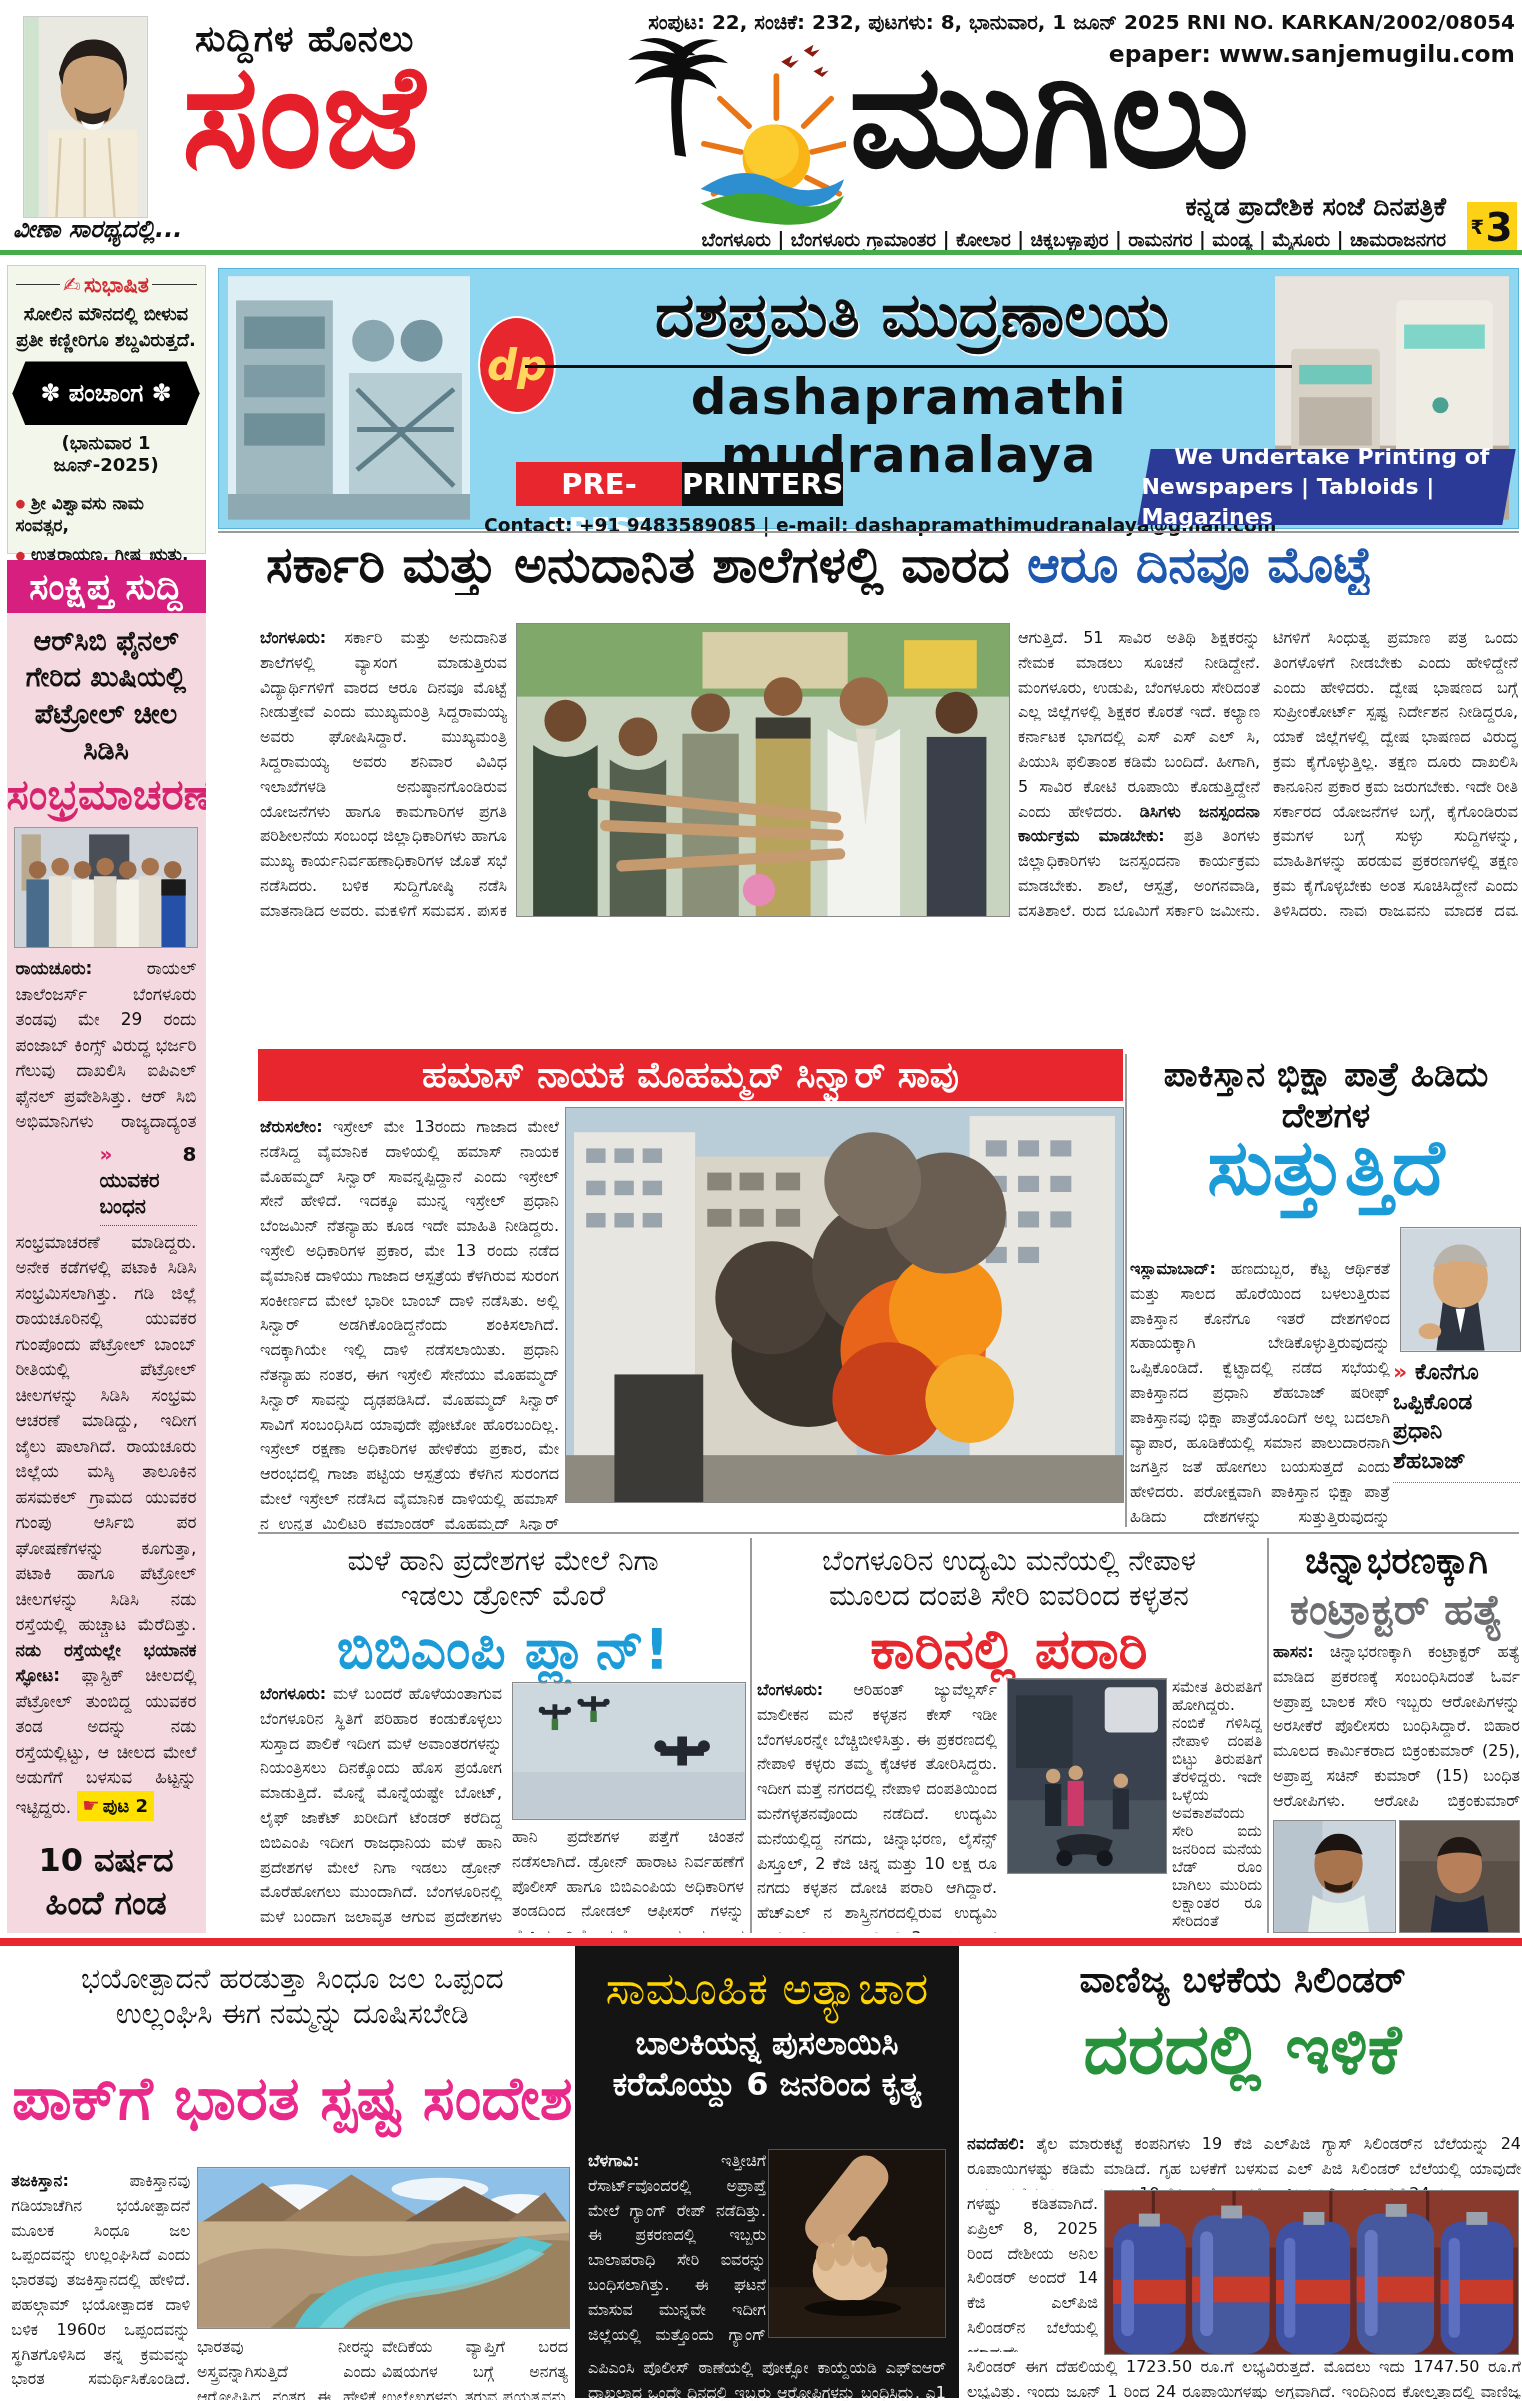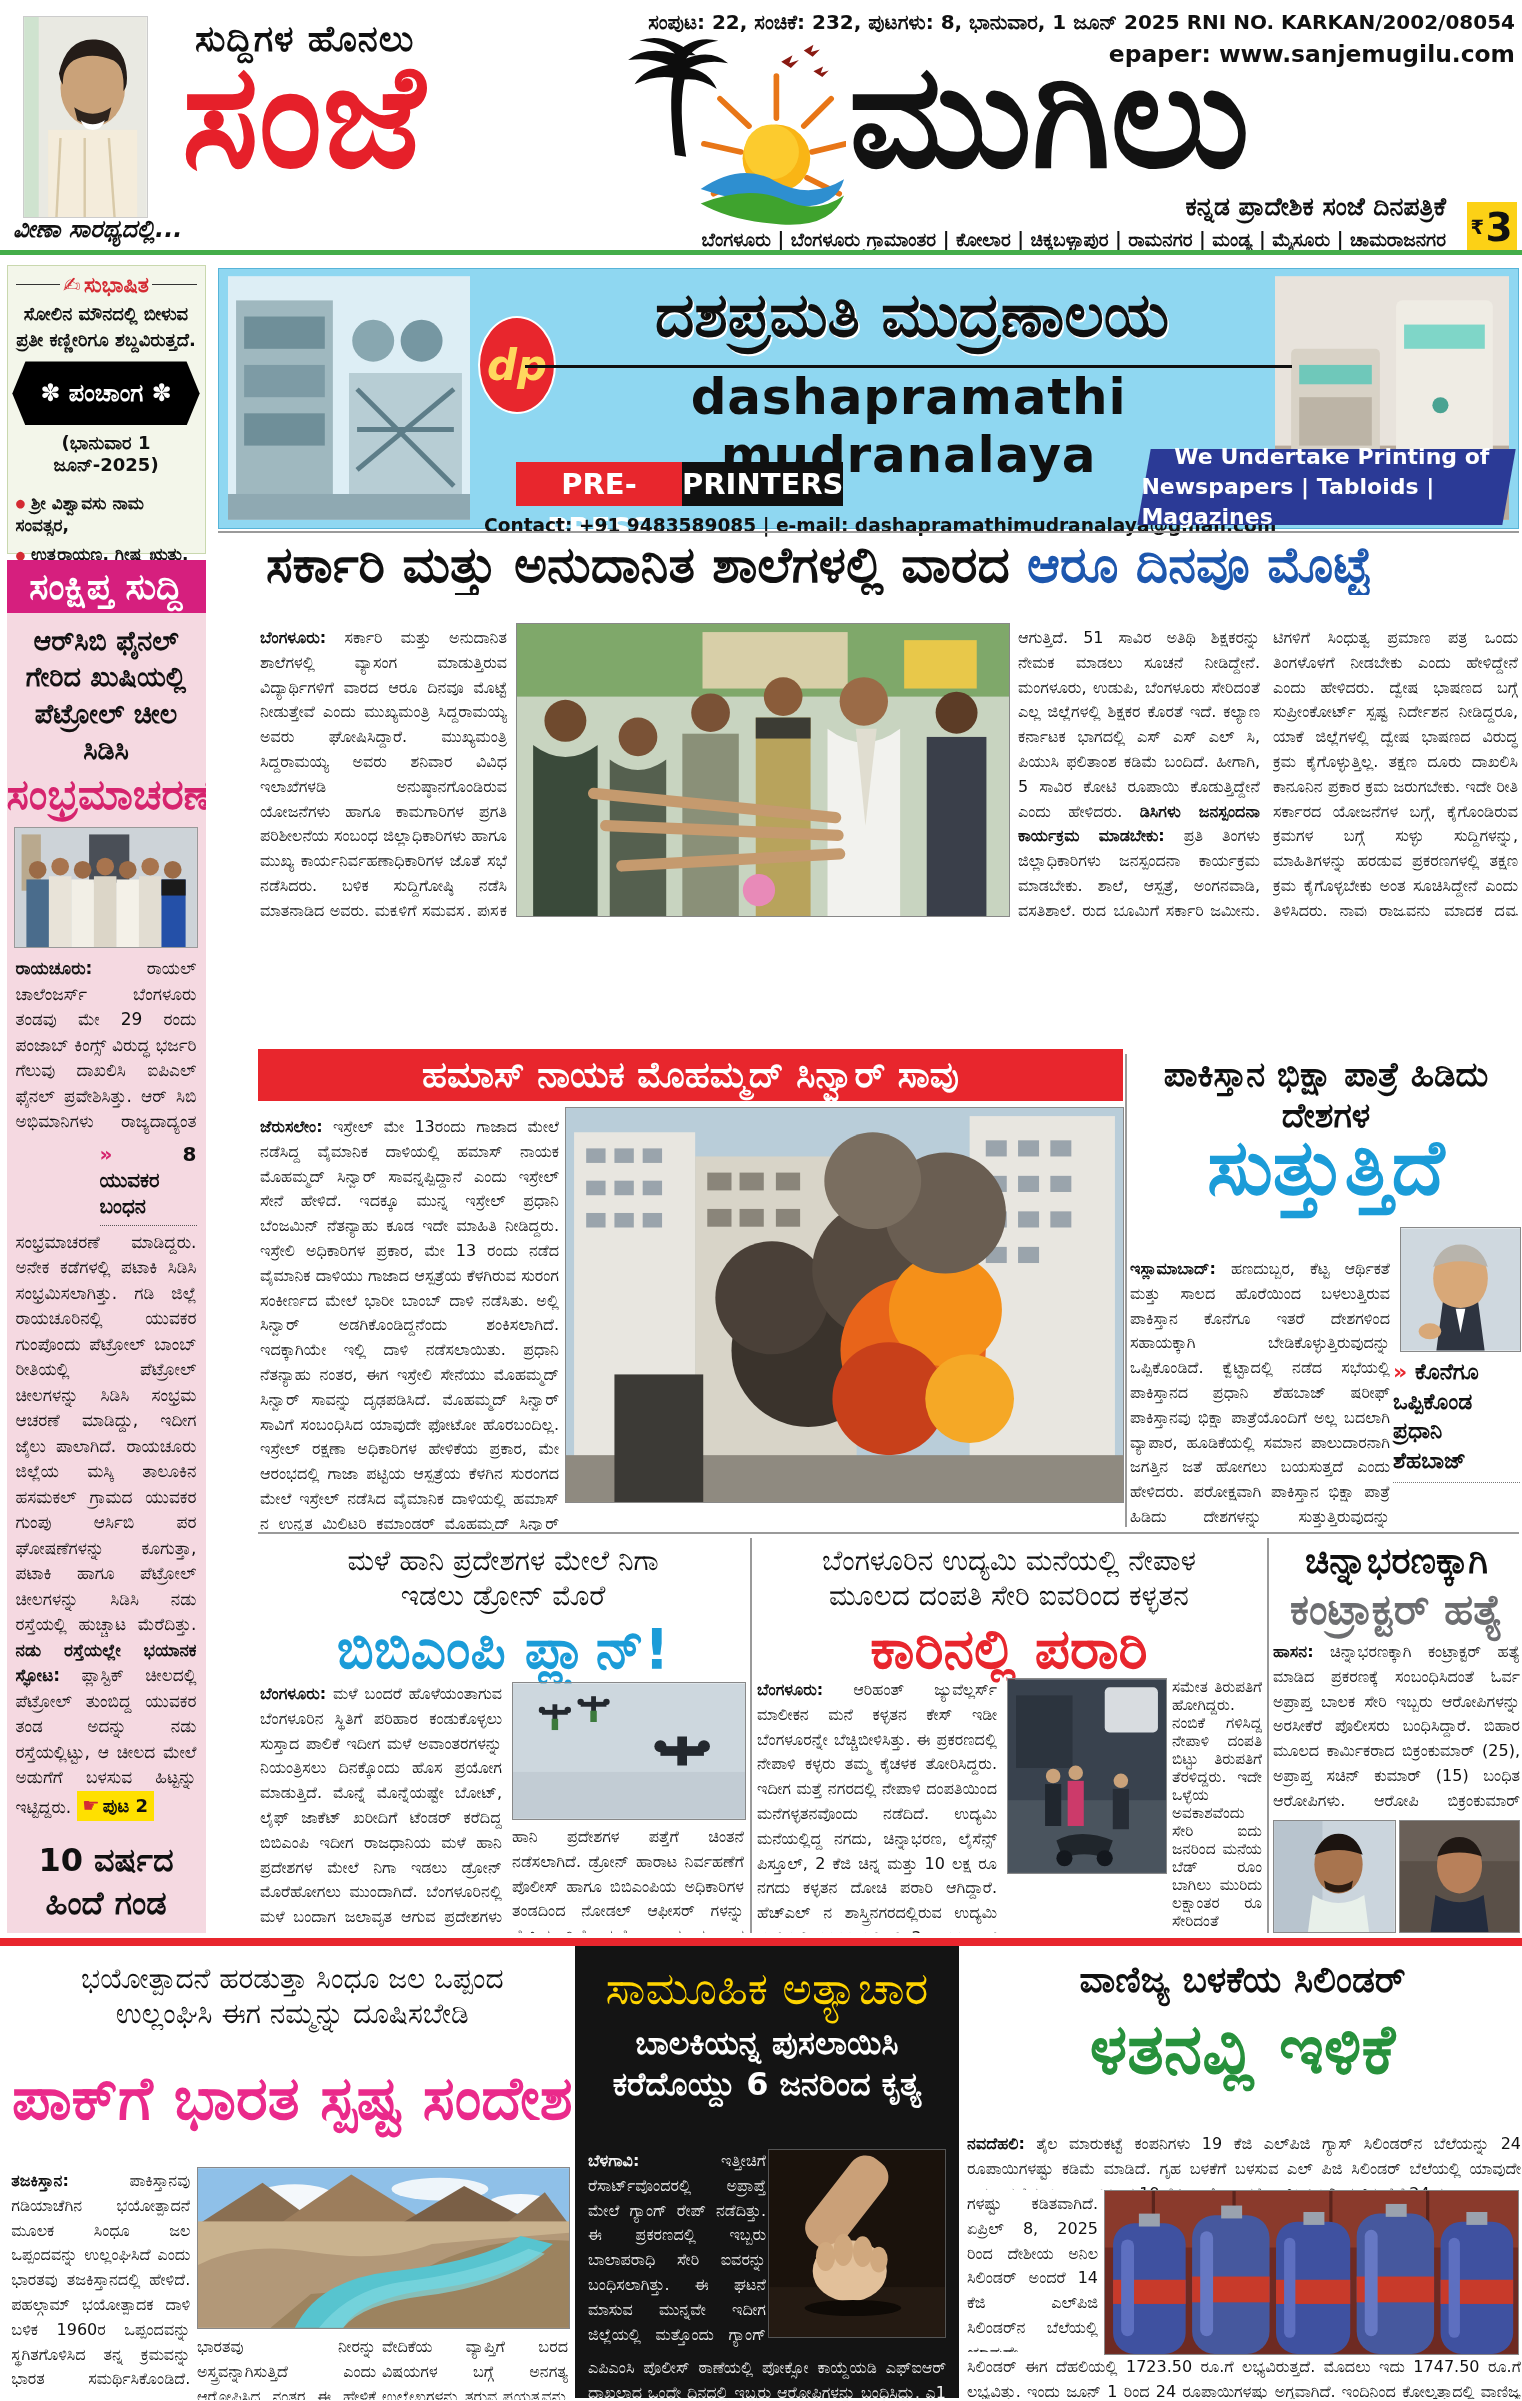--- a/index.html
+++ b/index.html
@@ -637,21 +637,21 @@
         <ellipse cx="104" cy="196" rx="60" ry="10" fill="#0e0a06"></ellipse>
       </svg>
     </div>
     <div class="col just clip gr-c2">
       <span>ಎಪಿಎಂಸಿ ಪೊಲೀಸ್ ಠಾಣೆಯಲ್ಲಿ ಪೋಕ್ಸೋ ಕಾಯ್ದೆಯಡಿ ಎಫ್‌ಐಆರ್ ದಾಖಲಾದ ಒಂದೇ ದಿನದಲ್ಲಿ ಇಬ್ಬರು ಆರೋಪಿಗಳನ್ನು ಬಂಧಿಸಿದ್ದು, ಎ1 ಸೇರಿ ಉಳಿದ ಆರೋಪಿಗಳ ಪತ್ತೆಗೆ ಪೊಲೀಸರು ಶೋಧ ನಡೆಸಿದ್ದಾರೆ.</span>
       
     </div>
   </div>
 
   <div class="abs lp-h1">ವಾಣಿಜ್ಯ ಬಳಕೆಯ ಸಿಲಿಂಡರ್</div>
-  <div class="abs lp-h2">ಳತನವ್ಲಿ ಇಳಿಕೆ</div>
+  <div class="abs lp-h2">ದರದಲ್ಲಿ ಇಳಿಕೆ</div>
   <div class="abs col just clip lp-b1">
     <span class="b">ನವದೆಹಲಿ:</span>
     <span>ತೈಲ ಮಾರುಕಟ್ಟೆ ಕಂಪನಿಗಳು 19 ಕೆಜಿ ಎಲ್‌ಪಿಜಿ ಗ್ಯಾಸ್ ಸಿಲಿಂಡರ್‌ನ ಬೆಲೆಯನ್ನು 24 ರೂಪಾಯಿಗಳಷ್ಟು ಕಡಿಮೆ ಮಾಡಿದೆ. ಗೃಹ ಬಳಕೆಗೆ ಬಳಸುವ ಎಲ್ ಪಿಜಿ ಸಿಲಿಂಡರ್ ಬೆಲೆಯಲ್ಲಿ ಯಾವುದೇ ಬದಲಾವಣೆಯಾಗಿಲ್ಲ. ಇಂದಿನಿಂದ 19 ಕೆಜಿ ವಾಣಿಜ್ಯ ಬಳಕೆ ಎಲ್‌ಪಿಜಿ ಸಿಲಿಂಡರ್‌ನ ಬೆಲೆ 24 ರೂ.</span>
   </div>
   <div class="abs lp-photo">
     <svg width="413" height="163" viewBox="0 0 512 202">
       <rect width="512" height="202" fill="#6e2a22"></rect>
       <rect y="0" width="512" height="70" fill="#8a3a2c"></rect>
       <g stroke="#5a241c" stroke-width="4">
           <line x1="60" y1="0" x2="60" y2="70"></line>

